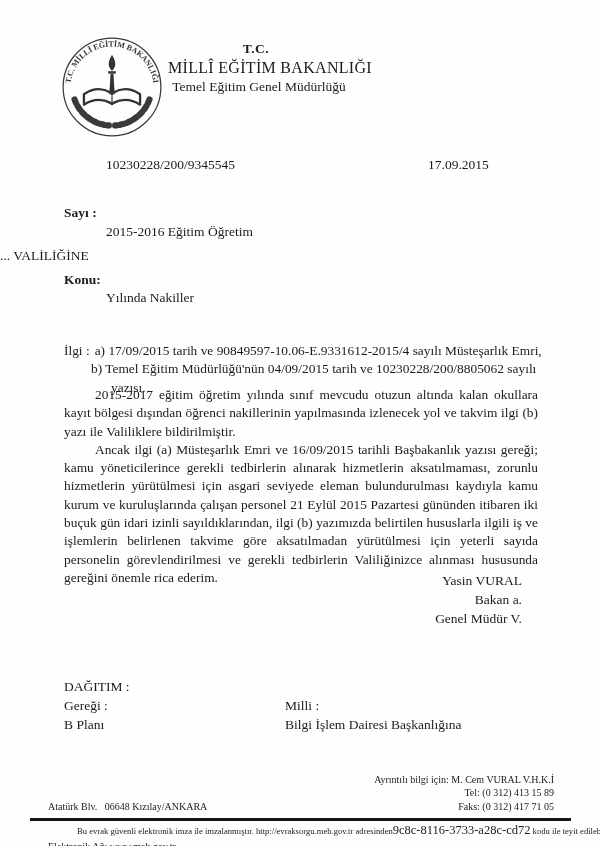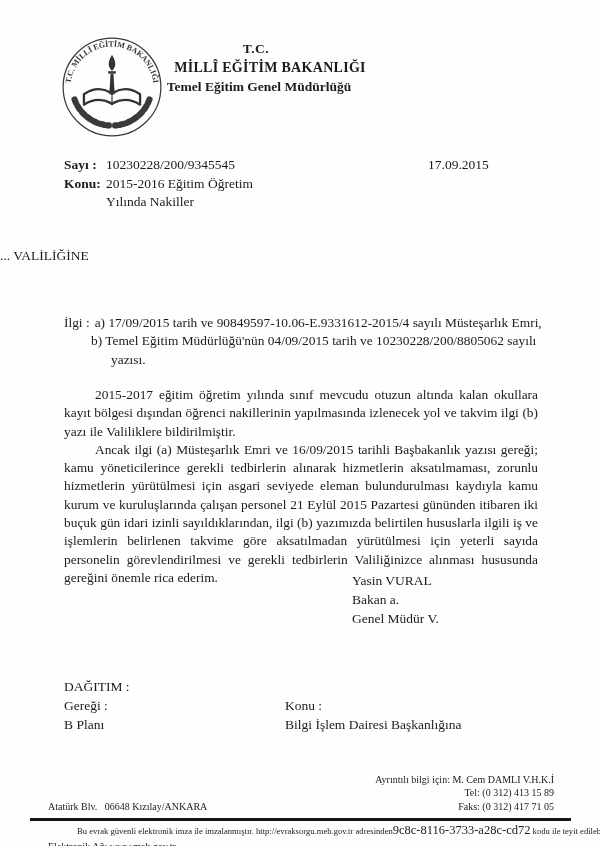--- a/index.html
+++ b/index.html
@@ -10,50 +10,50 @@
     color:#1b1b1b;
   }
 
   
   .emblem { position:absolute; left:60px; top:34px; width:104px; height:106px; }
   .header-titles {
     position:absolute; top:39px; left:0; width:512px;
     text-align:center; line-height:19px;
   }
   .hdr-tc        { font-size:13.5px; font-weight:bold; letter-spacing:0.5px; }
-  .hdr-ministry  { font-size:14px; font-weight:bold; letter-spacing:0.3px;padding-left:28px; }
-  .hdr-dept      { font-size:13.5px; font-weight:bold;margin-left:6px; }
+  .hdr-ministry  { font-size:16px; font-weight:normal; letter-spacing:0.3px;padding-left:28px; }
+  .hdr-dept      { font-size:13.5px; font-weight:normal;margin-left:6px; }
 
   
   .meta { position:absolute; top:156px; left:64px; font-size:13.5px; line-height:18.5px; }
   .meta-row { display:flex; }
-  .meta-label { font-weight:bold; width:42px; flex:0 0 auto; }
+  .meta-label { font-weight:bold; width:42px; flex:0 0 auto;margin-top:48px; }
   .konu-cont { padding-left:42px; }
   .doc-date { position:absolute; top:157px; left:428px; font-size:13.5px; }
 
   
   .recipient { position:absolute; top:247px; left:0; width:600px; text-align:left;
                font-size:13.5px; line-height:18.5px; }
 
   
   .ilgi { position:absolute; top:314px; left:64px; width:478px;
           font-size:13.4px; line-height:18.3px; }
-  .ilgi-line1 { display:flex; }
+  .ilgi-line1 { display:flex;margin-top:28px; }
   .ilgi-label { flex:0 0 auto; padding-right:5px; }
   .ilgi-cont1 { padding-left:27px; }
   .ilgi-cont2 { padding-left:47px; }
 
   
   .body-text { position:absolute; top:386px; left:64px; width:474px;
                font-size:13.4px; line-height:18.3px; text-align:justify; }
   .body-text p { margin:0; text-indent:31px; }
 
   
   .signature { position:absolute; top:571px; left:352px; width:170px;
-               text-align:left; font-size:13.5px; line-height:19.2px; }
+               text-align:right; font-size:13.5px; line-height:19.2px; }
 
   
   .dist-title { position:absolute; top:679px; left:64px; font-size:13.5px; }
   .dist-left  { position:absolute; top:697px; left:64px;  font-size:13.5px; line-height:18.5px; }
   .dist-right { position:absolute; top:697px; left:285px; font-size:13.5px; line-height:18.5px; }
 
   
   .footer-left  { position:absolute; top:773px; left:48px; font-size:10px;
                   line-height:13.4px; white-space:pre-wrap; }
   .footer-right { position:absolute; top:773px; right:46px; font-size:10px;
@@ -133,31 +133,31 @@
     <div>Bakan a.</div>
     <div>Genel Müdür V.</div>
   </div>
 
   <div class="dist-title">DAĞITIM :</div>
   <div class="dist-left">
     <div>Gereği :</div>
     <div>B Planı</div>
   </div>
   <div class="dist-right">
-    <div>Konu :</div>
+    <div>Milli :</div>
     <div>Bilgi İşlem Dairesi Başkanlığına</div>
   </div>
 
   <div class="footer-left">
     <div>Atatürk Blv.   06648 Kızılay/ANKARA</div>
     <div>Elektronik Ağ: www.meb.gov.tr</div>
     
   </div>
   <div class="footer-right">
-    <div>Ayrıntılı bilgi için: M. Cem DAMLI V.H.K.İ</div>
+    <div>Ayrıntılı bilgi için: M. Cem VURAL V.H.K.İ</div>
     <div>Tel: (0 312) 413 15 89</div>
     <div>Faks: (0 312) 417 71 05</div>
   </div>
 
   <div class="footer-divider"></div>
 
   <div class="verification">
     <span>Bu evrak güvenli elektronik imza ile imzalanmıştır. http://evraksorgu.meb.gov.tr adresinden</span><span class="code">9c8c-8116-3733-a28c-cd72</span><span> kodu ile teyit edilebilir.</span>
   </div>
 

